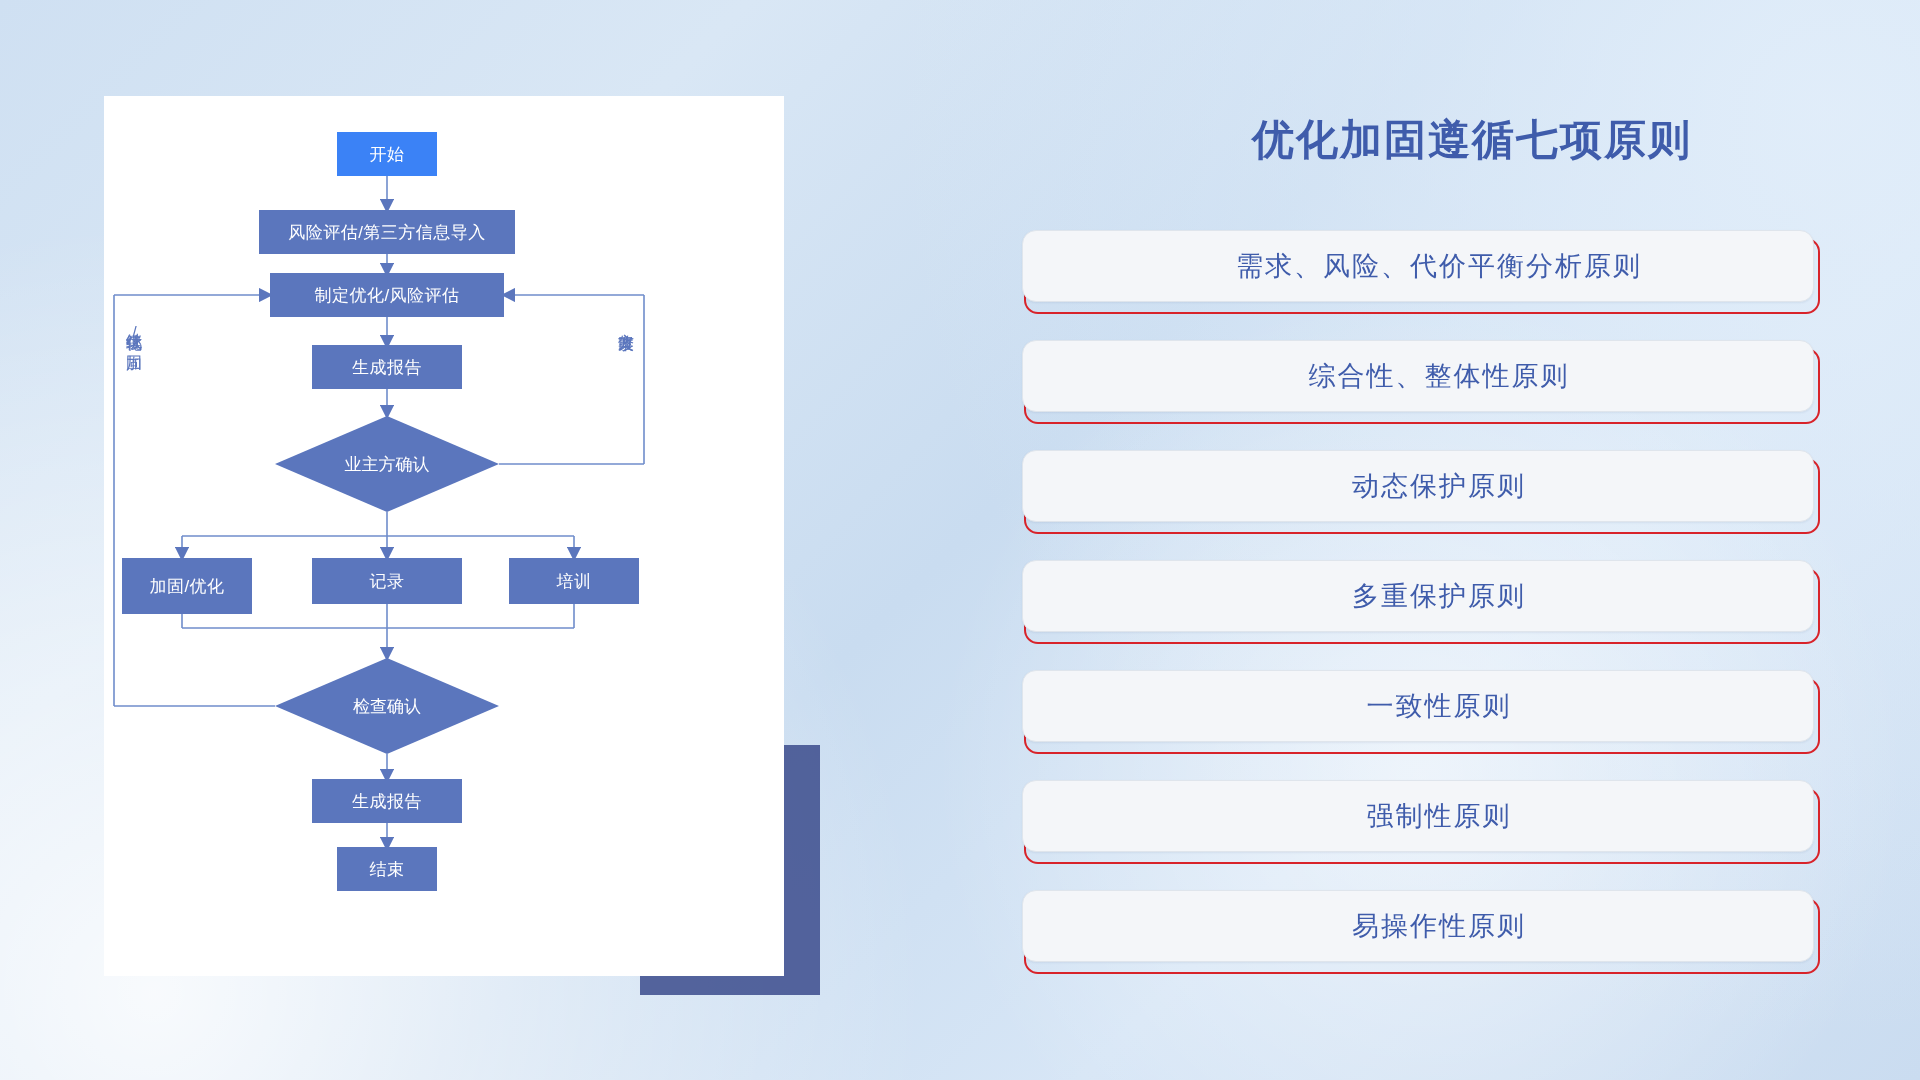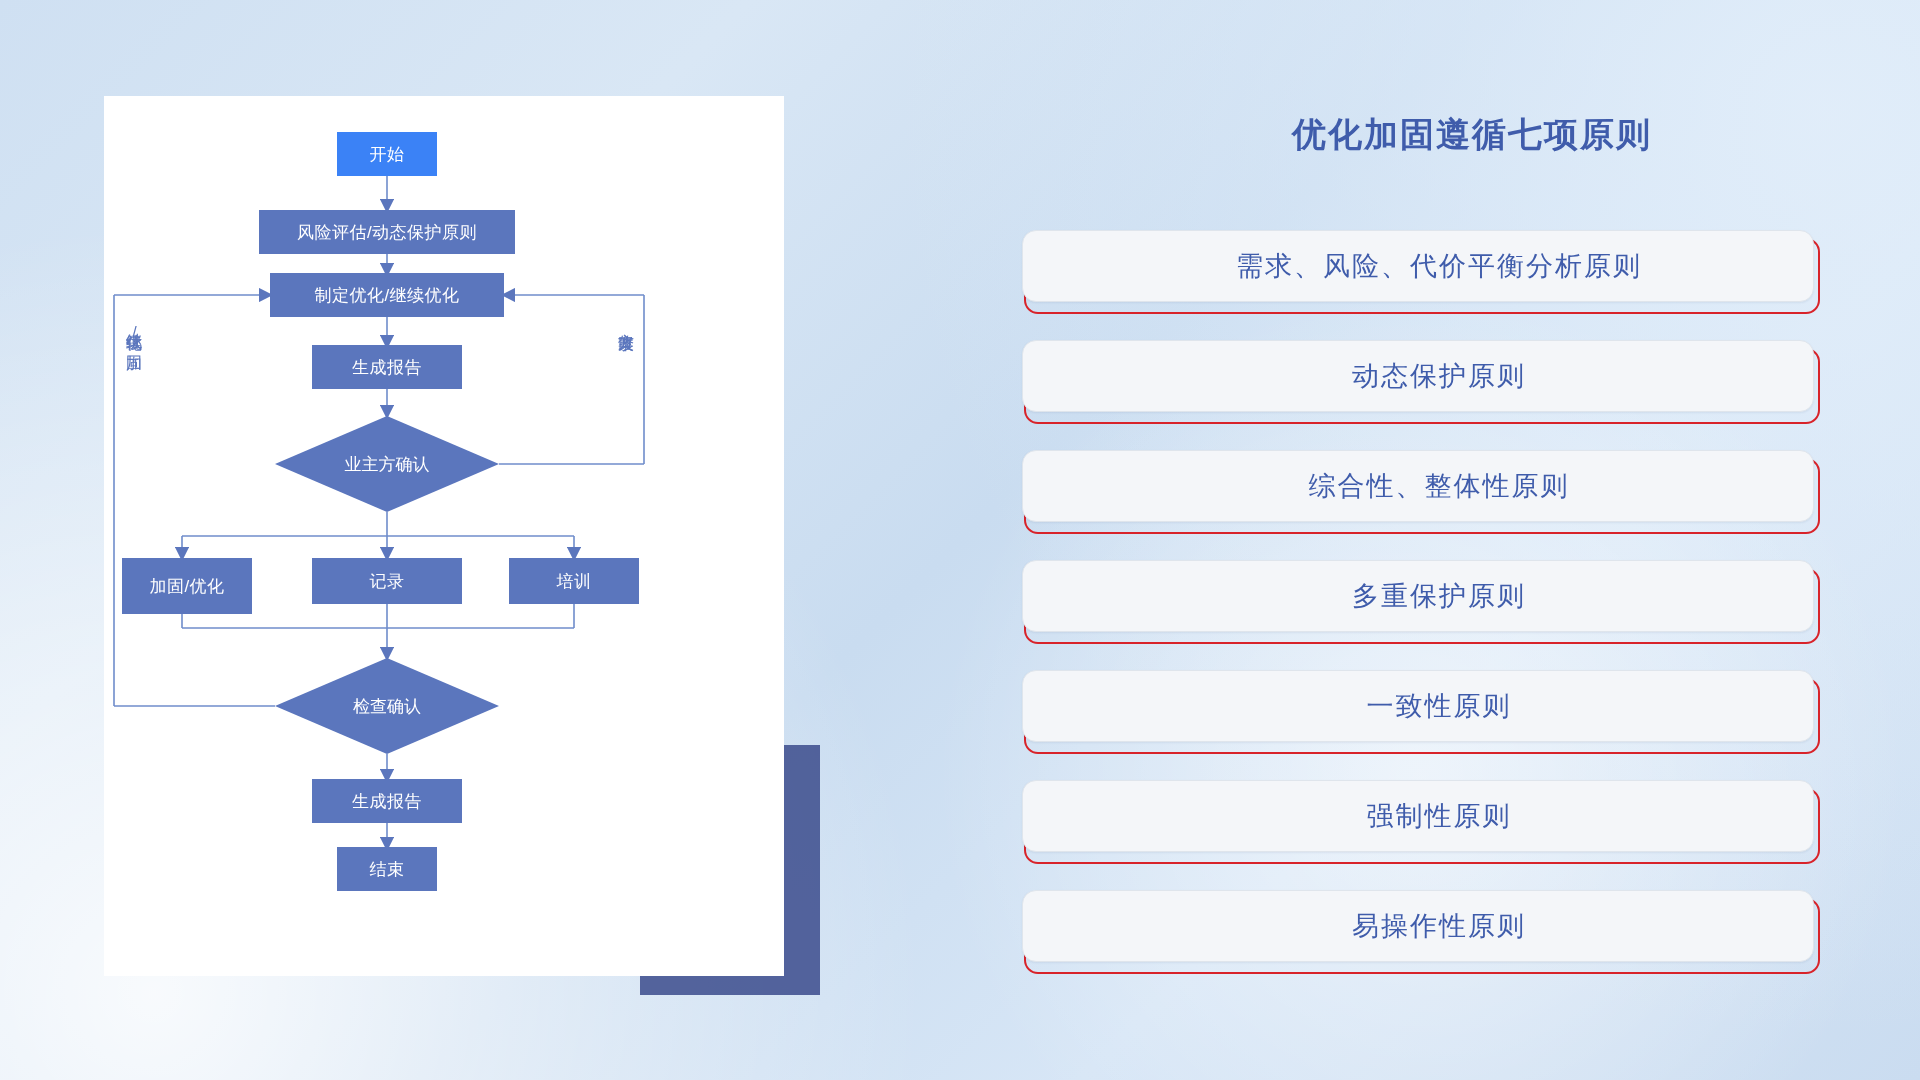--- a/index.html
+++ b/index.html
@@ -38,21 +38,21 @@
   }
   .vlabel{
     position:absolute;color:#5b76bd;font-size:16px;line-height:20px;
     writing-mode:vertical-rl;text-orientation:upright;
     letter-spacing:1px;
   }
 
   
   .right-title{
     position:absolute;left:1152px;top:112px;width:640px;
-    text-align:center;color:#3f5cab;font-size:34px;font-weight:bold;
+    text-align:center;color:#3f5cab;font-size:42px;font-weight:bold;
     letter-spacing:2px;
   }
   .pill-list{position:absolute;left:1022px;top:230px;width:800px;}
   .pill-wrap{position:relative;height:88px;margin-bottom:22px;}
   .pill-accent{
     position:absolute;left:2px;top:8px;width:792px;height:72px;
     border:2px solid #d8232a;border-radius:14px;background:transparent;
   }
   .pill{
     position:absolute;left:0px;top:0px;width:792px;height:72px;
@@ -114,23 +114,23 @@
         <line x1="540" y1="199" x2="400" y2="199" marker-end="url(#arw)"></line>
 
         <line x1="171" y1="610" x2="10" y2="610"></line>
         <line x1="10" y1="610" x2="10" y2="199"></line>
         <line x1="10" y1="199" x2="166" y2="199" marker-end="url(#arw)"></line>
       </g>
     </svg>
 
     <div class="node start" style="left:233px;top:36px;width:100px;height:44px;">开始</div>
 
-    <div class="node" style="left:155px;top:114px;width:256px;height:44px;">风险评估/动态保护原则</div>
+    <div class="node" style="left:155px;top:114px;width:256px;height:44px;">风险评估/第三方信息导入</div>
 
-    <div class="node" style="left:166px;top:177px;width:234px;height:44px;">制定优化/继续优化</div>
+    <div class="node" style="left:166px;top:177px;width:234px;height:44px;">制定优化/风险评估</div>
 
     <div class="node" style="left:208px;top:249px;width:150px;height:44px;">生成报告</div>
 
     <div class="diamond-label" style="left:203px;top:348px;width:160px;height:40px;">业主方确认</div>
 
     <div class="node" style="left:18px;top:462px;width:130px;height:56px;">加固/优化</div>
 
     <div class="node" style="left:208px;top:462px;width:150px;height:46px;">记录</div>
 
     <div class="node" style="left:405px;top:462px;width:130px;height:46px;">培训</div>
@@ -150,26 +150,26 @@
 
   <div class="pill-list">
 
     <div class="pill-wrap">
       <div class="pill-accent"></div>
       <div class="pill">需求、风险、代价平衡分析原则</div>
     </div>
 
     <div class="pill-wrap">
       <div class="pill-accent"></div>
-      <div class="pill">动态保护原则</div>
+      <div class="pill">综合性、整体性原则</div>
     </div>
 
     <div class="pill-wrap">
       <div class="pill-accent"></div>
-      <div class="pill">综合性、整体性原则</div>
+      <div class="pill">动态保护原则</div>
     </div>
 
     <div class="pill-wrap">
       <div class="pill-accent"></div>
       <div class="pill">多重保护原则</div>
     </div>
 
     <div class="pill-wrap">
       <div class="pill-accent"></div>
       <div class="pill">一致性原则</div>

